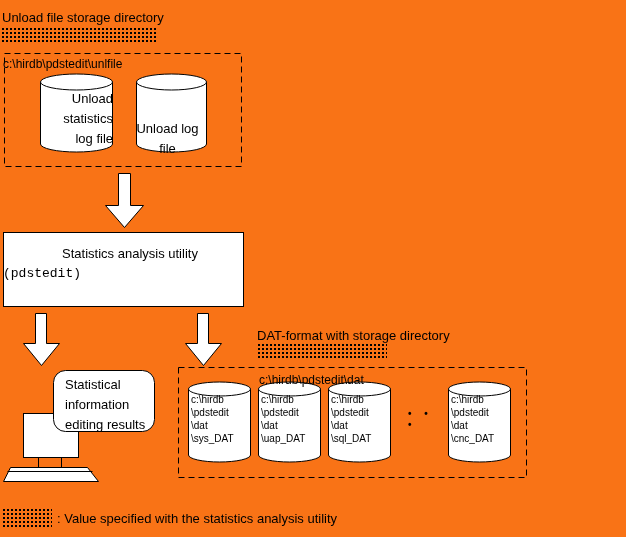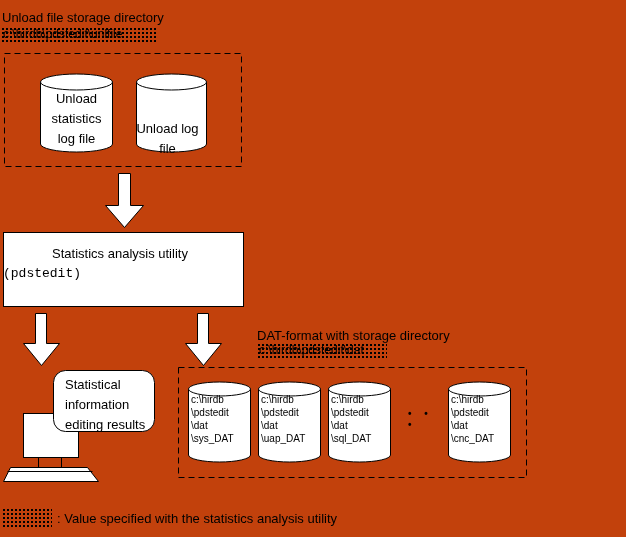--- a/index.html
+++ b/index.html
@@ -1,30 +1,30 @@
 <!DOCTYPE html>
 <html><head>
 <meta charset="utf-8">
 <style>
   html,body{margin:0;padding:0;background:#fff;}
   .stage{
-    position:relative;width:626px;height:537px;background:#c2410c;overflow:hidden;
+    position:relative;width:626px;height:537px;background:#f97316;overflow:hidden;
     font-family:"Liberation Sans",sans-serif;color:#000;
   }
   .stage svg{position:absolute;left:0;top:0;}
   .lbl{position:absolute;font-size:13px;line-height:16px;white-space:nowrap;}
   .ml{white-space:pre-line;}
   .mono{font-family:"Liberation Mono","DejaVu Sans Mono",monospace;font-size:13px;}
   .dotted{
     position:absolute;
     background-image:radial-gradient(circle,#000 0.8px,rgba(0,0,0,0) 0.9px);
     background-size:4px 4px;
   }
   .pathtext{
-    font-size:12px;line-height:15px;white-space:nowrap;display:block;padding-left:2px;
+    font-size:12px;line-height:15px;white-space:nowrap;display:block;padding-left:2px;margin-top:30px;
   }
   .cyl-label{position:absolute;font-size:13px;line-height:20px;text-align:center;white-space:pre-line;}
   .cyl-small-label{position:absolute;font-size:10px;line-height:13px;white-space:pre-line;}
   .ellipsis{position:absolute;font-size:10px;font-weight:bold;letter-spacing:5px;}
 </style>
 </head>
 <body>
 
 <div class="stage">
 
@@ -79,27 +79,27 @@
 
     <rect x="53.5" y="370.5" width="101" height="61" rx="12" fill="#fff" stroke="#000"></rect>
   </svg>
 
   <div class="lbl" style="left:2px;top:10px;">Unload file storage directory</div>
 
   <div class="dotted" style="left:1px;top:27px;width:156px;height:16px;">
     <span class="pathtext">c:\hirdb\pdstedit\unlfile</span>
   </div>
 
-  <div class="cyl-label" style="left:40px;top:89px;width:73px;">Unload
+  <div class="cyl-label" style="left:40px;top:89px;width:73px;text-align:right;">Unload
 statistics
 log file</div>
   <div class="cyl-label" style="left:130px;top:99px;width:75px;margin-top:20px;">Unload log
 file</div>
 
-  <div class="lbl" style="left:0;top:246px;width:240px;text-align:center;">Statistics analysis utility</div>
+  <div class="lbl" style="left:10px;top:246px;width:240px;text-align:center;">Statistics analysis utility</div>
   <div class="lbl mono" style="left:3px;top:266px;width:240px;text-align:left;">(pdstedit)</div>
 
   <div class="lbl" style="left:257px;top:328px;">DAT-format with storage directory</div>
 
   <div class="dotted" style="left:257px;top:343px;width:130px;height:16px;">
     <span class="pathtext">c:\hirdb\pdstedit\dat</span>
   </div>
 
   <div class="lbl ml" style="left:65px;top:375px;line-height:20px;">Statistical
 information

